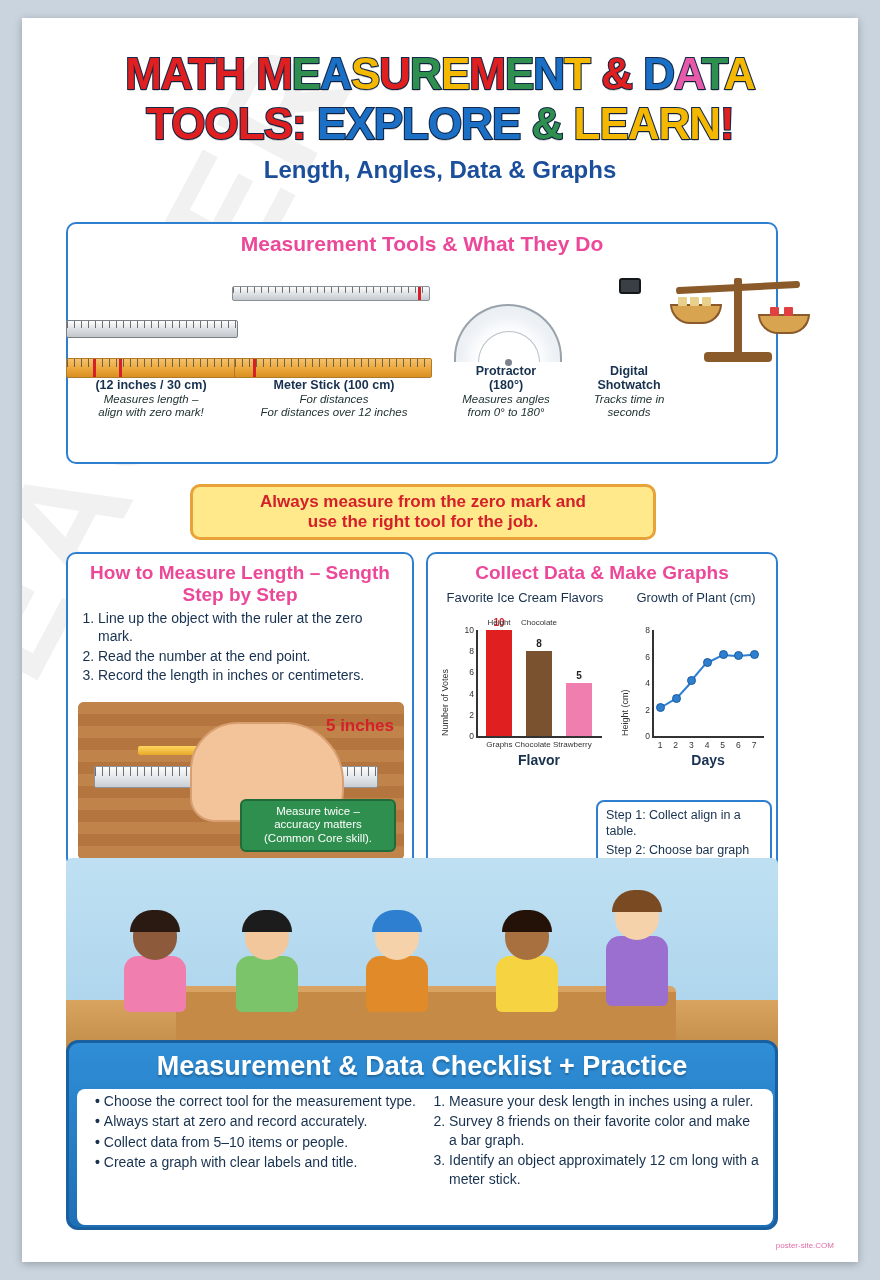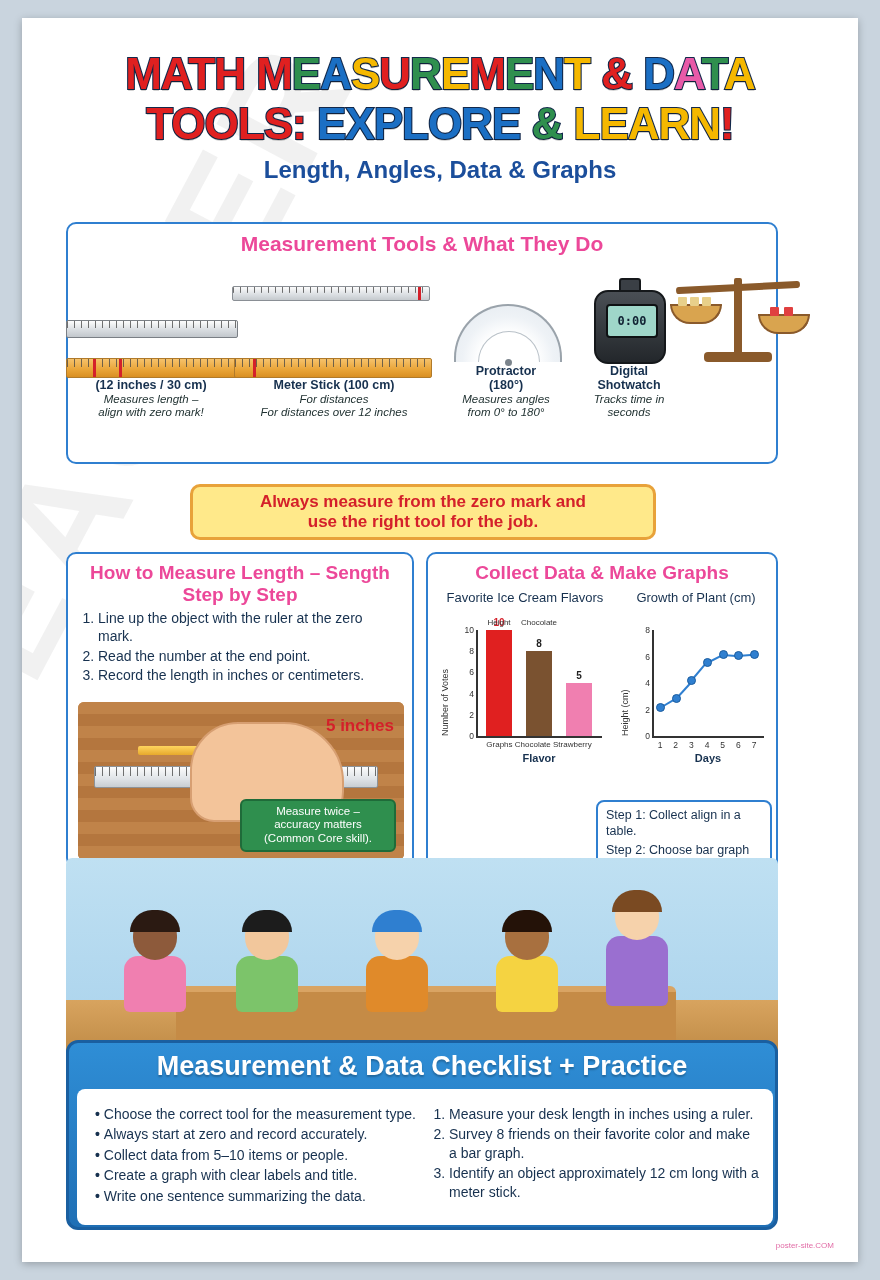--- a/index.html
+++ b/index.html
@@ -167,21 +167,21 @@
   .chart{position:absolute;}
   .axis{position:absolute;background:#333;}
   .bar{position:absolute;bottom:0;}
   .ylab{
     position:absolute;font-size:9px;color:#333;
     transform:rotate(-90deg);transform-origin:left top;white-space:nowrap;
   }
   .tick{position:absolute;font-size:8.5px;color:#333;}
   .catlab{position:absolute;font-size:8px;color:#333;text-align:center;}
   .val{position:absolute;font-size:10px;font-weight:bold;}
-  .axlab{position:absolute;font-size:11px;color:#17314f;font-weight:bold;}
+  .axlab{position:absolute;font-size:14px;color:#17314f;font-weight:bold;}
   .pt{position:absolute;width:7px;height:7px;border-radius:50%;background:#2f7fd0;border:1px solid #1b5c9e;}
   .seg{position:absolute;height:2px;background:#2f7fd0;transform-origin:left center;}
   .steps-box{
     position:absolute;left:168px;top:246px;width:176px;height:134px;
     border:2px solid #2f7fd0;border-radius:8px;background:#fff;box-sizing:border-box;
     padding:6px 8px;font-size:12.5px;color:#17314f;line-height:1.25;
   }
   .steps-box div{margin-bottom:4px;}
 
   
@@ -202,21 +202,21 @@
     position:absolute;left:44px;top:1022px;width:712px;height:190px;
     background:linear-gradient(#2f8ed6,#1f6fb5);
     border:3px solid #1a5fa0;border-radius:12px;box-sizing:border-box;
   }
   #checklist h2{
     margin:8px 0 6px;text-align:center;color:#fff;font-size:27px;font-weight:bold;
     text-shadow:0 2px 2px rgba(0,0,0,.25);
   }
   .cl-body{
     position:absolute;left:8px;top:46px;width:696px;height:136px;
-    background:#fff;border-radius:8px;display:flex;box-sizing:border-box;padding:16px 6px;
+    background:#fff;border-radius:8px;display:flex;box-sizing:border-box;padding:3px 6px;
   }
   .cl-col{flex:1;padding:0 8px;box-sizing:border-box;}
   .cl-col ul,.cl-col ol{margin:0;padding-left:16px;}
   .cl-col li{font-size:14px;color:#17314f;line-height:1.32;margin-bottom:2px;}
   .cl-col ul{list-style:none;padding-left:4px;}
   .cl-col ul li:before{content:"• ";font-weight:bold;}
 
   
   .wm{
     position:absolute;left:90px;top:150px;width:660px;height:960px;
@@ -290,23 +290,20 @@
 
       <div class="tool" style="left:506px;top:56px;width:110px;">
         <div style="height:50px;"></div>
         <div class="name" style="white-space: pre-line;">Digital
 Shotwatch</div>
         <div class="desc" style="white-space: pre-line;">Tracks time in
 seconds</div>
       </div>
       <div class="stopwatch" style="position:absolute;left:524px;top:18px;">
         <div class="sw-top"></div>
-        <div class="sw-body">
-          <div class="sw-screen">0:00</div>
-        </div>
       </div>
 
       <div class="balance" style="position:absolute;left:600px;top:12px;">
         <div class="bal-beam"></div>
         <div class="bal-post"></div>
         <div class="bal-base"></div>
         <div class="pan left">
           <div class="cube" style="background:#e8d08a;left:6px;top:-9px;"></div>
           <div class="cube" style="background:#e8d08a;left:18px;top:-9px;"></div>
           <div class="cube" style="background:#e8d08a;left:30px;top:-9px;"></div>
@@ -453,21 +450,20 @@
 
   <div id="checklist">
     <h2>Measurement &amp; Data Checklist + Practice</h2>
     <div class="cl-body">
       <div class="cl-col">
         <ul id="cl-left">
             <li>Choose the correct tool for the measurement type.</li>
             <li>Always start at zero and record accurately.</li>
             <li>Collect data from 5–10 items or people.</li>
             <li>Create a graph with clear labels and title.</li>
-            <li>Write one sentence summarizing the data.</li>
           </ul>
       </div>
       <div class="cl-col">
         <ol id="cl-right">
             <li>Measure your desk length in inches using a ruler.</li>
             <li>Survey 8 friends on their favorite color and make a bar graph.</li>
             <li>Identify an object approximately 12 cm long with a meter stick.</li>
           </ol>
       </div>
     </div>

